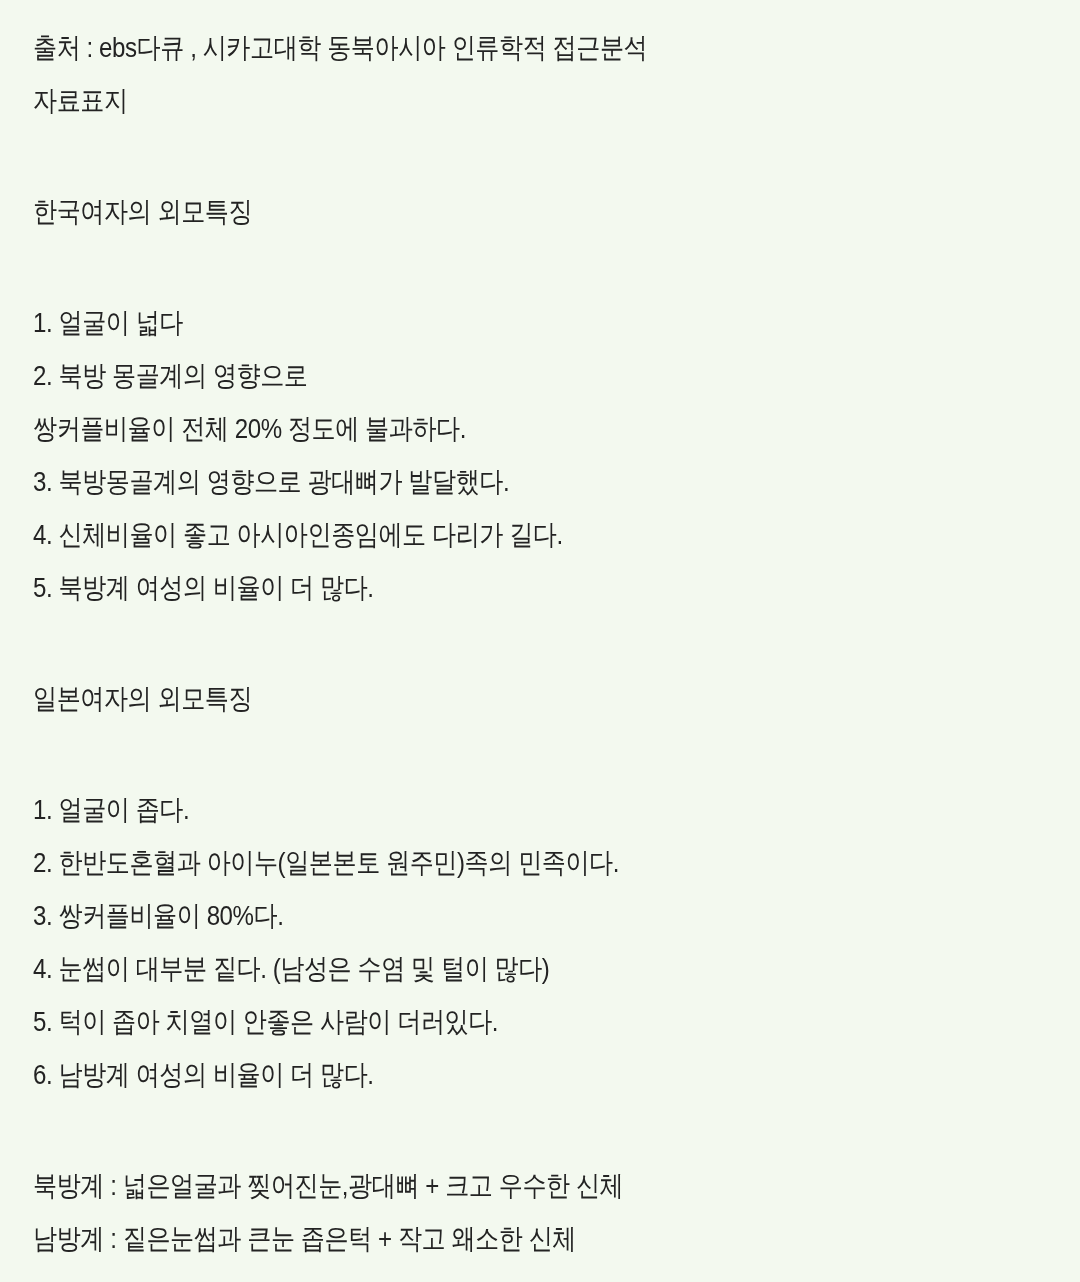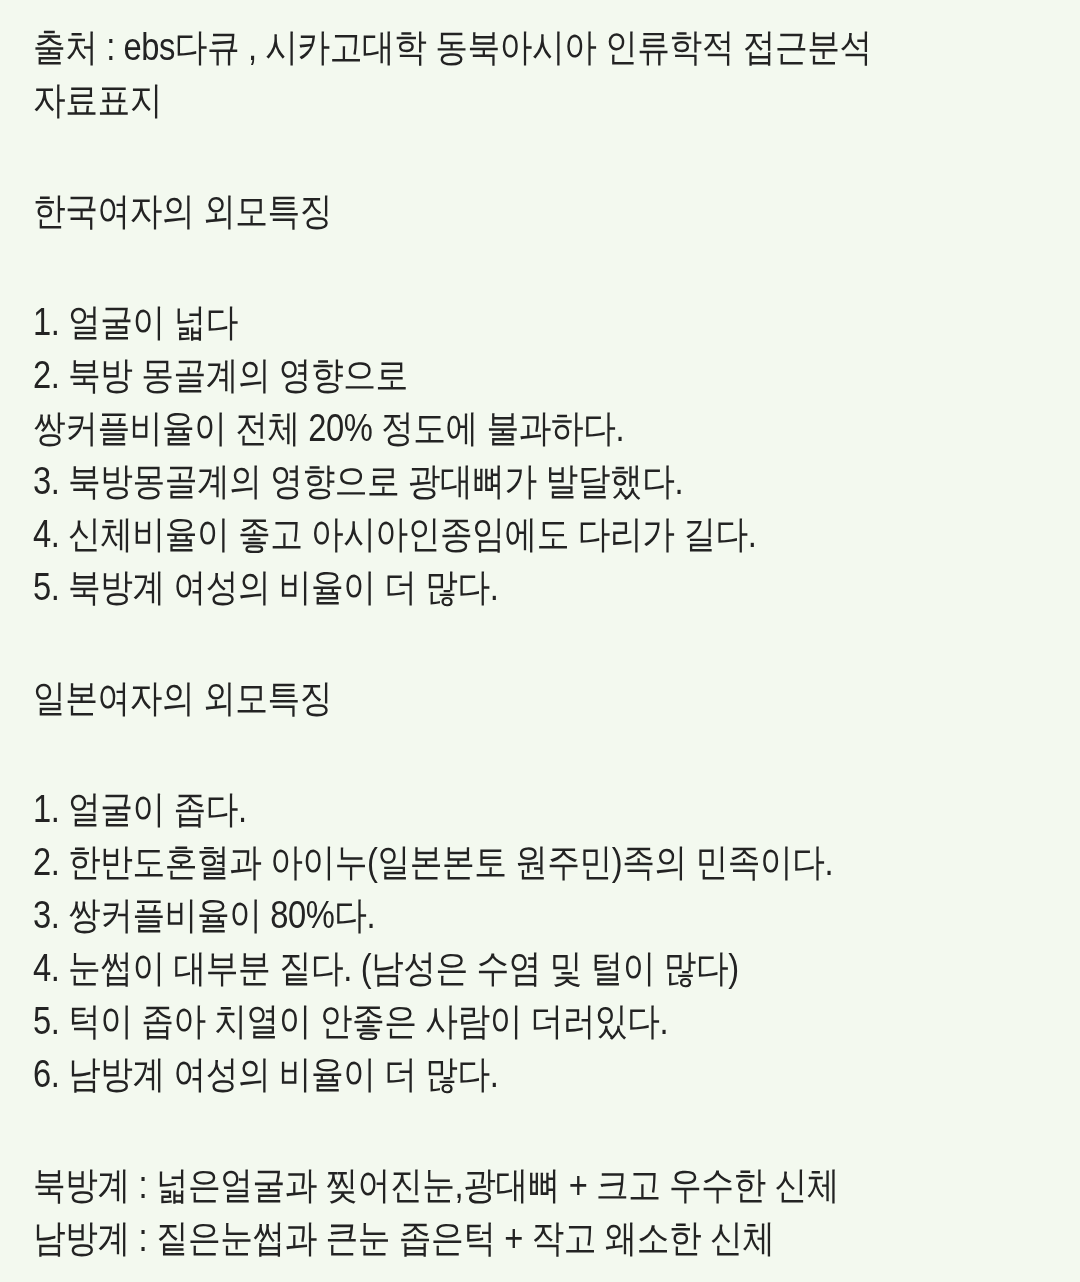--- a/index.html
+++ b/index.html
@@ -12,21 +12,21 @@
     background: #f3f9ef;
     overflow: hidden;
     font-family: "Liberation Sans", "DejaVu Sans", sans-serif;
   }
   .doc {
     box-sizing: border-box;
     width: 1080px;
     height: 1146px;
     padding: 21px 20px 0 33px;
     color: #232323;
-    font-size: 38px;
+    font-size: 28px;
     line-height: 53px;
     font-weight: 400;
   }
   .line {
     white-space: nowrap;
     transform: scaleX(0.86);
     transform-origin: 0 50%;
     letter-spacing: -0.5px;
   }
   .spacer {

